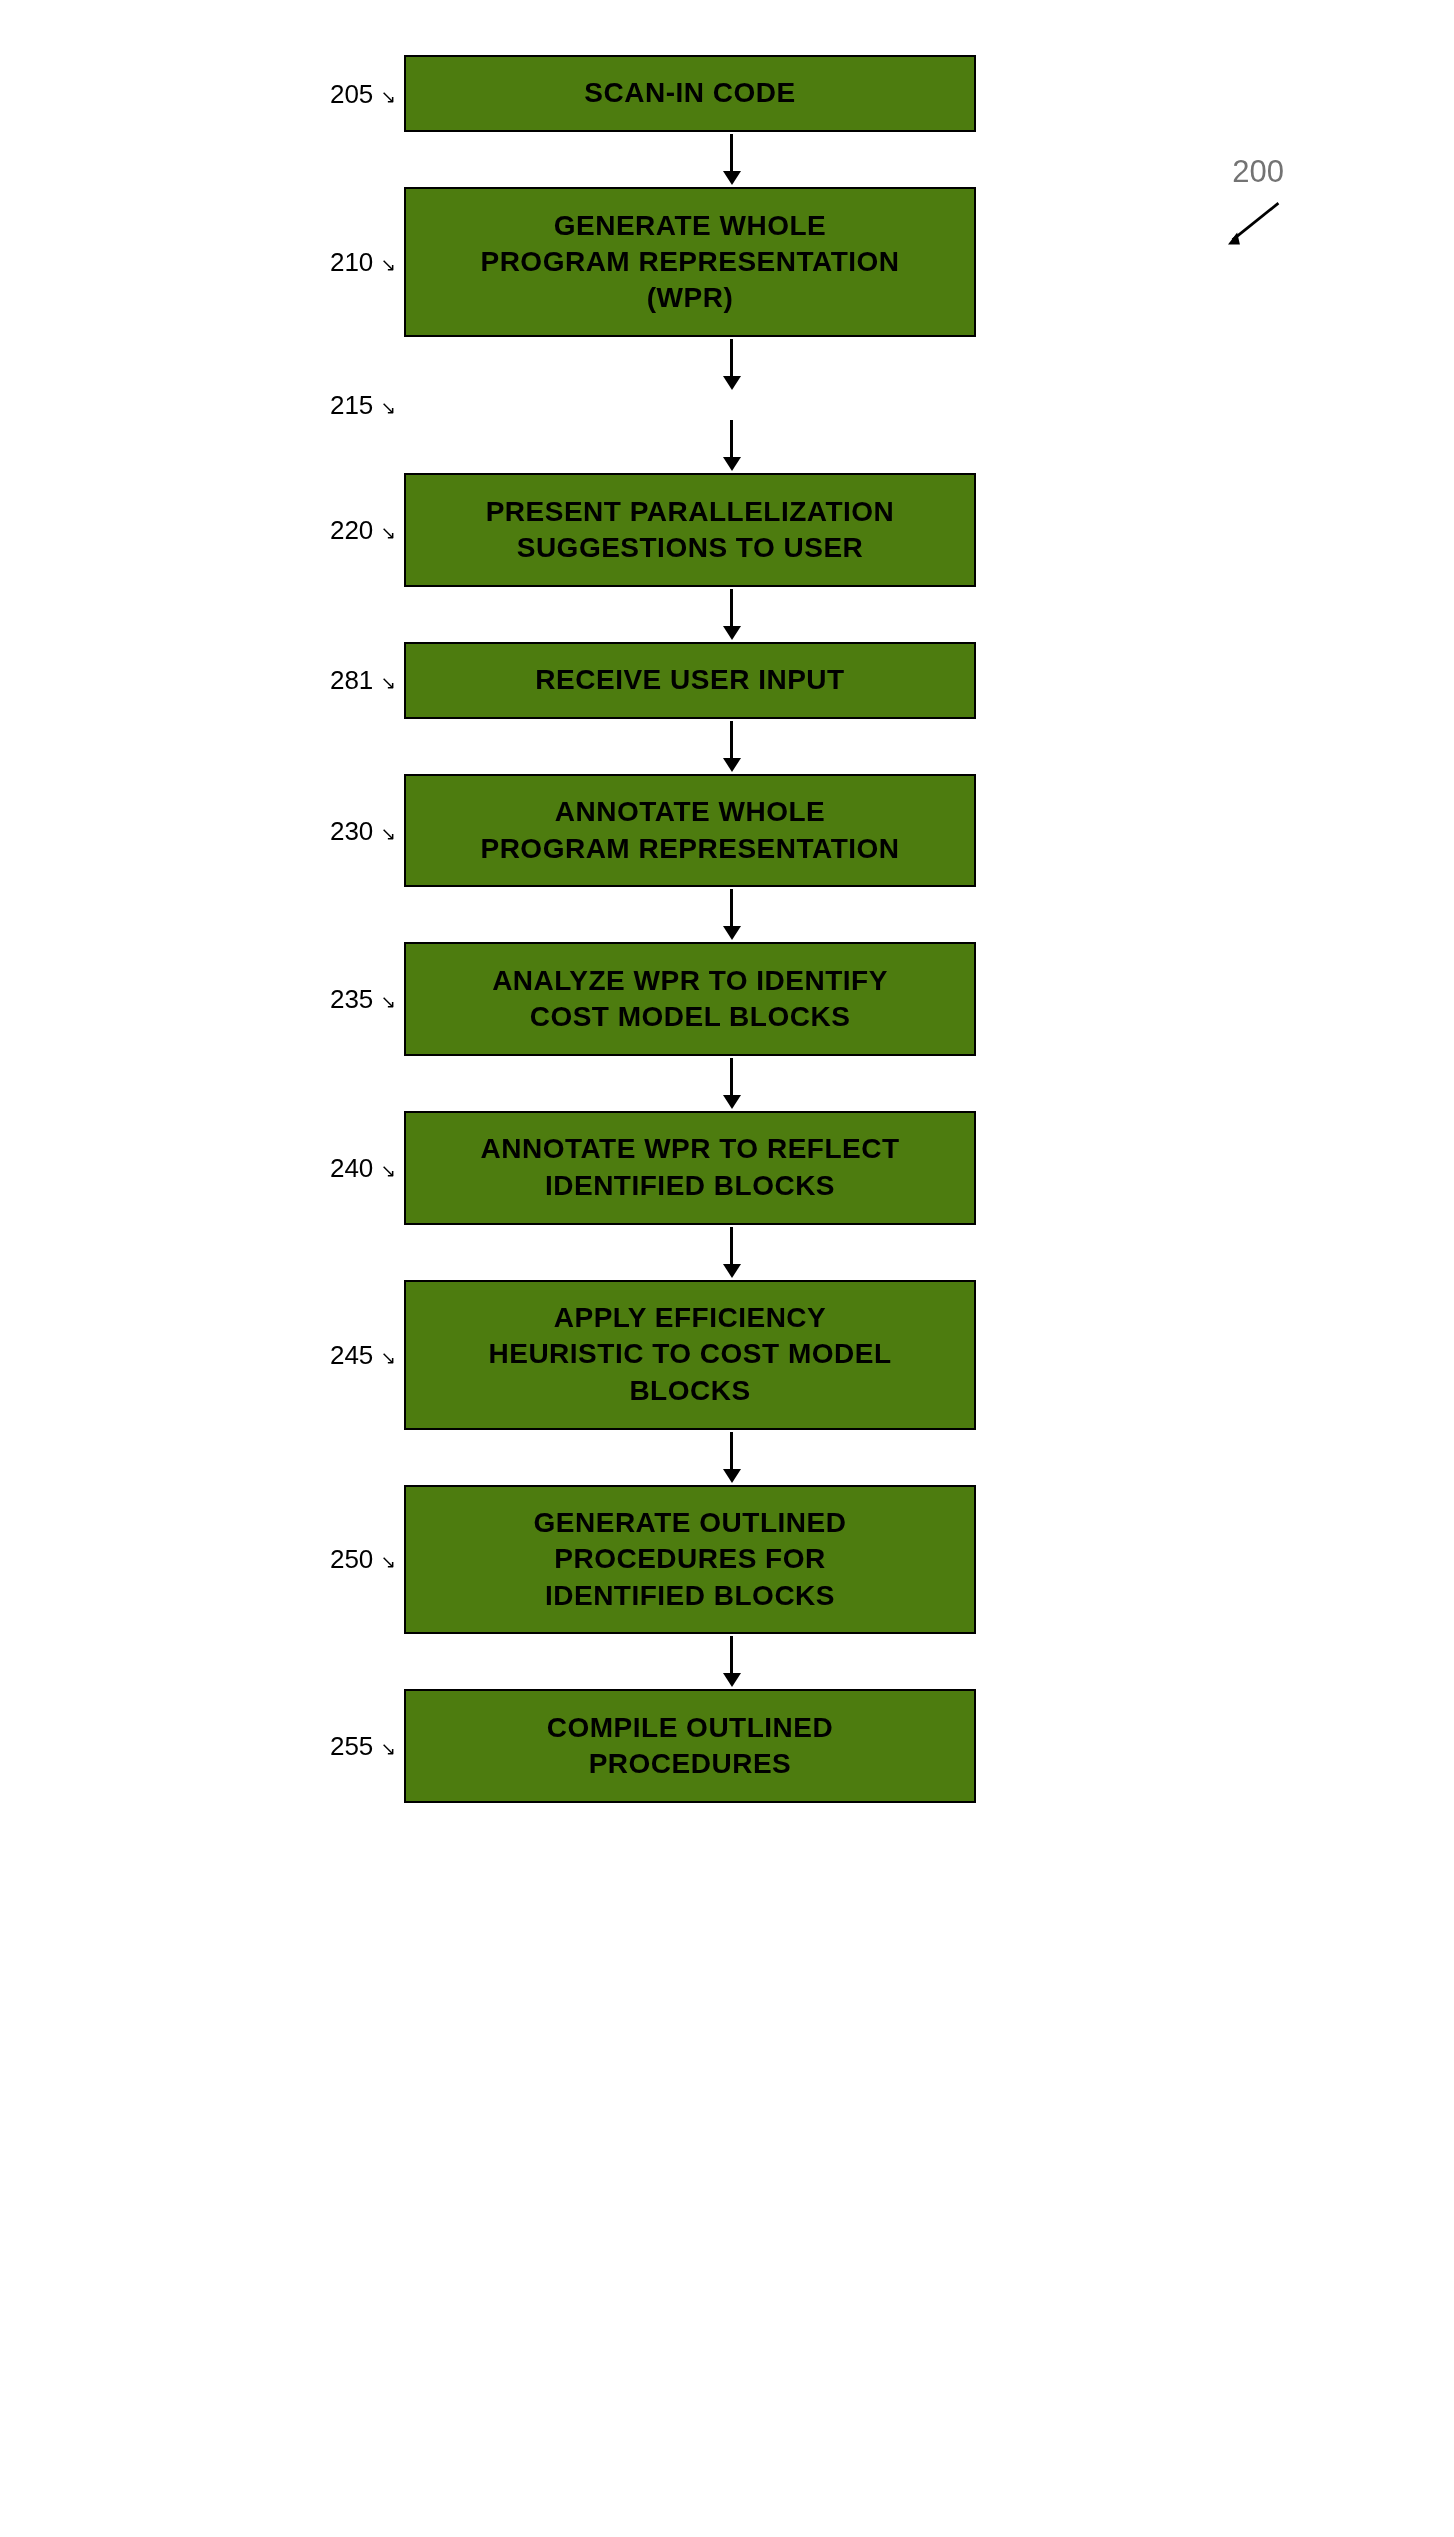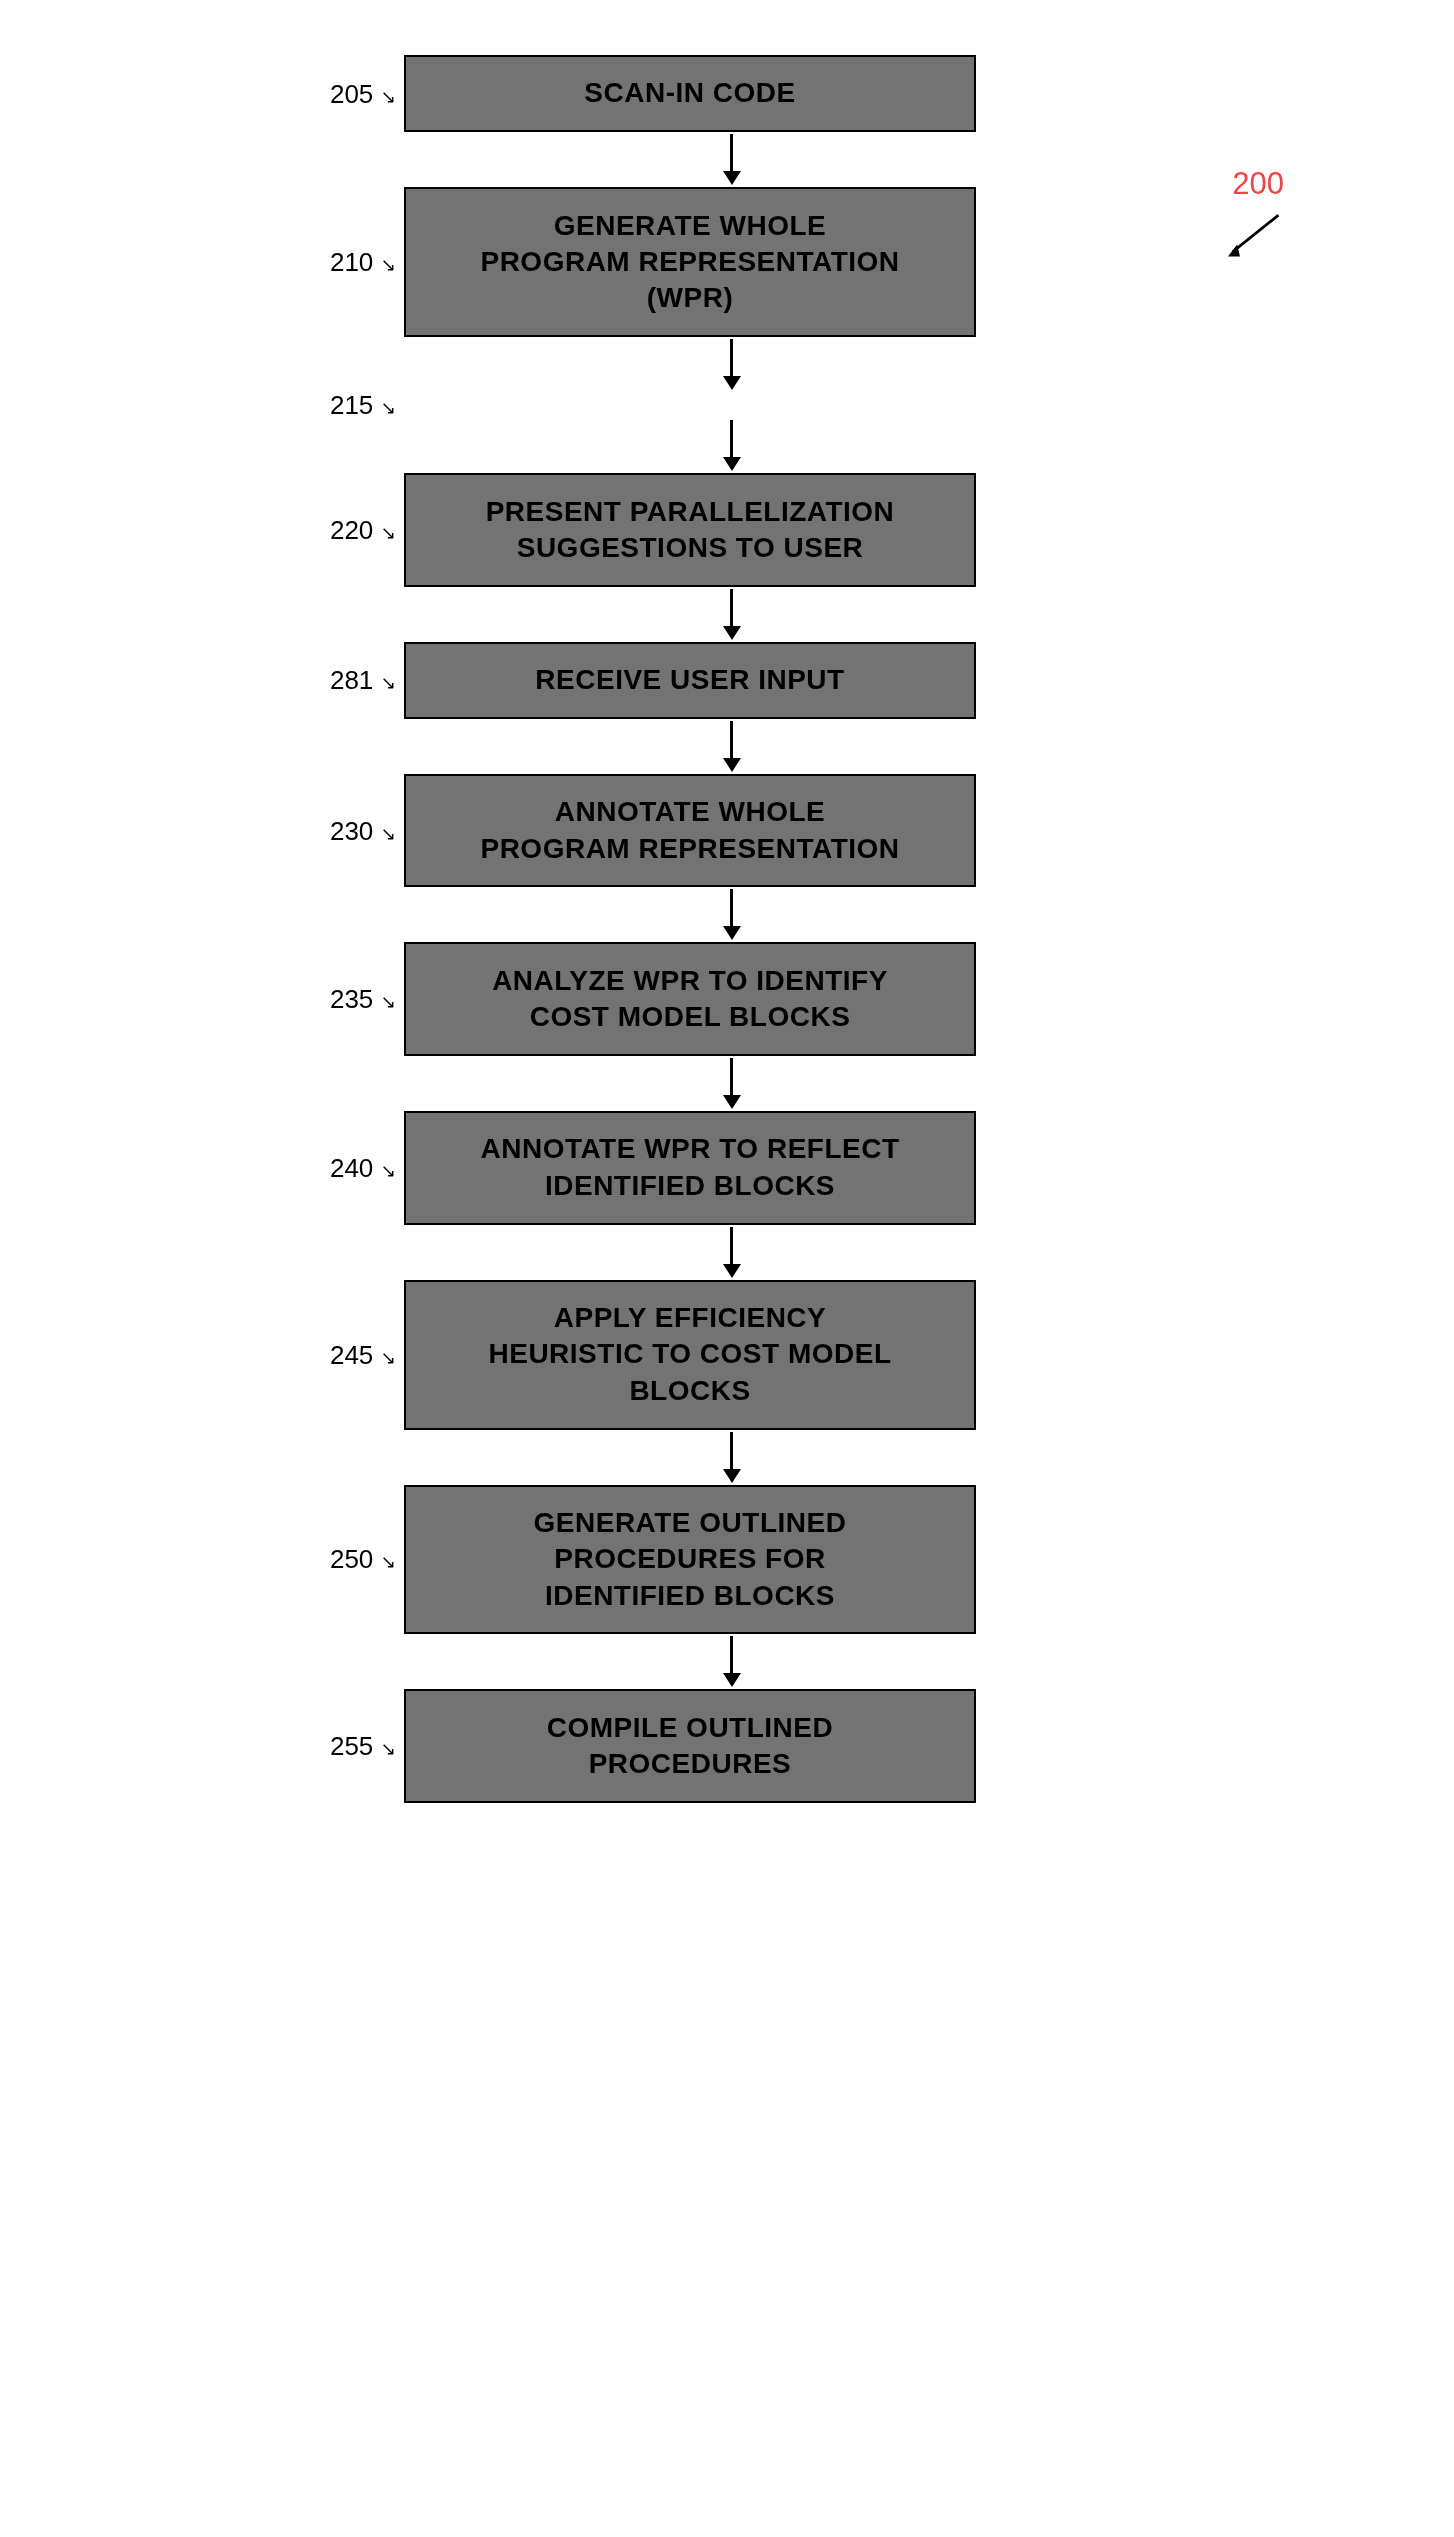--- a/index.html
+++ b/index.html
@@ -50,21 +50,21 @@
       padding-right: 8px;
       font-size: 26px;
       font-family: Arial, Helvetica, sans-serif;
       color: #000;
       flex-shrink: 0;
       line-height: 1;
     }
 
     .step-box {
       border: 2.8px solid #000;
-      background: #737373;
+      background: #4d7c0f;
       display: flex;
       align-items: center;
       justify-content: center;
       text-align: center;
       padding: 18.4px 28px;
       min-width: 572px;
       max-width: 572px;
     }
 
     .step-box-text {
@@ -101,24 +101,24 @@
       width: 0;
       height: 0;
       border-left: 9.2px solid transparent;
       border-right: 9.2px solid transparent;
       border-top: 14.8px solid #000;
     }
 
     .diagram-label {
       position: absolute;
       right: 166px;
-      top: 166px;
+      top: 154px;
       font-size: 31px;
       font-family: Arial, Helvetica, sans-serif;
-      color: #ef4444;
+      color: #737373;
       margin-left: 8px;
     }
   </style>
 </head>
 <body>
 
 <div class="diagram-container">
 
   <div class="diagram-label">
     <span style="font-size:31px; font-family: Arial, sans-serif;">200</span>

